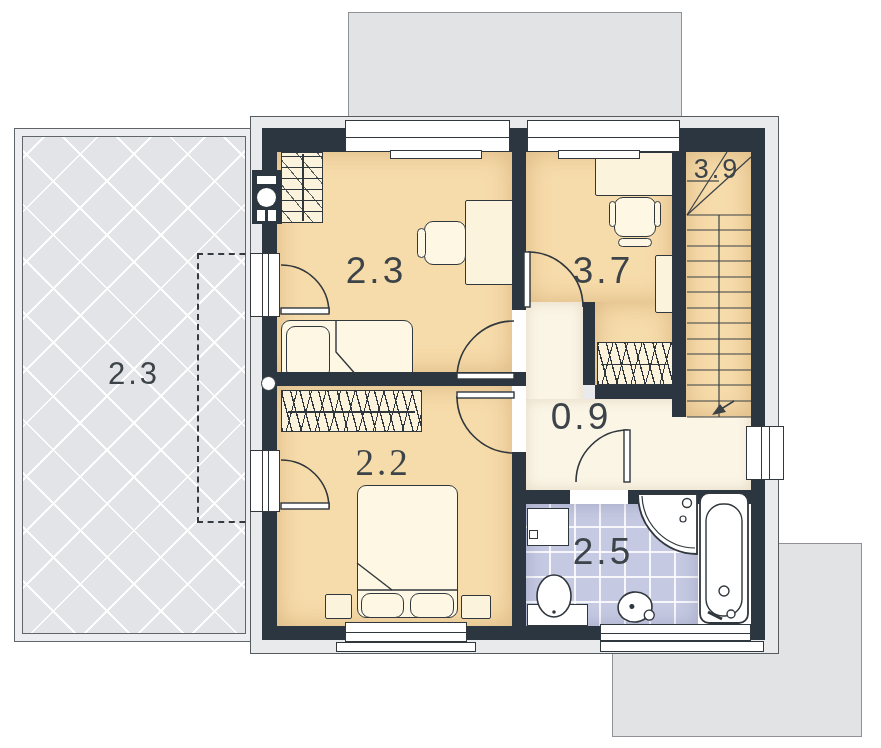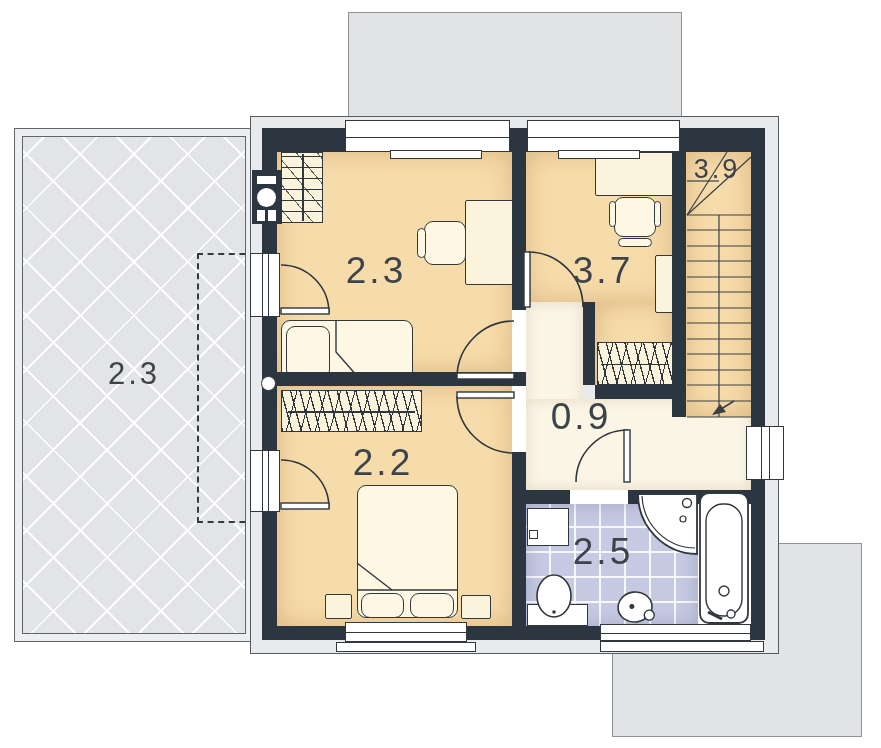--- a/index.html
+++ b/index.html
@@ -206,20 +206,20 @@
     </g>
 
     <g transform="rotate(-8 635 607)">
       <ellipse cx="635" cy="607" rx="17" ry="15" fill="#ffffff" stroke="#30373d" stroke-width="1.6"></ellipse>
       <circle cx="632" cy="606" r="2.5" fill="#30373d"></circle>
       <circle cx="648" cy="617" r="5" fill="#ffffff" stroke="#30373d" stroke-width="1.4"></circle>
     </g>
   </svg>
 
   <div class="abs label" style="left:550px;top:398px;width:62px;">0.9</div>
-  <div class="abs label" style="left:352px;top:444px;width:62px;">2.2</div>
+  <div class="abs label" style="left:352px;top:444px;width:62px;font-family:Liberation Serif, serif;">2.2</div>
   <div class="abs label" style="left:345px;top:252px;width:62px;">2.3</div>
   <div class="abs label" style="left:572px;top:252px;width:62px;">3.7</div>
   <div class="abs label" style="left:572px;top:533px;width:62px;">2.5</div>
   <div class="abs label" style="left:687px;top:156px;width:60px;font-size:27px;">3.9</div>
   <div class="abs label" style="left:103px;top:358px;width:62px;font-size:31px;">2.3</div>
 
 </div>
 
 </body></html>

